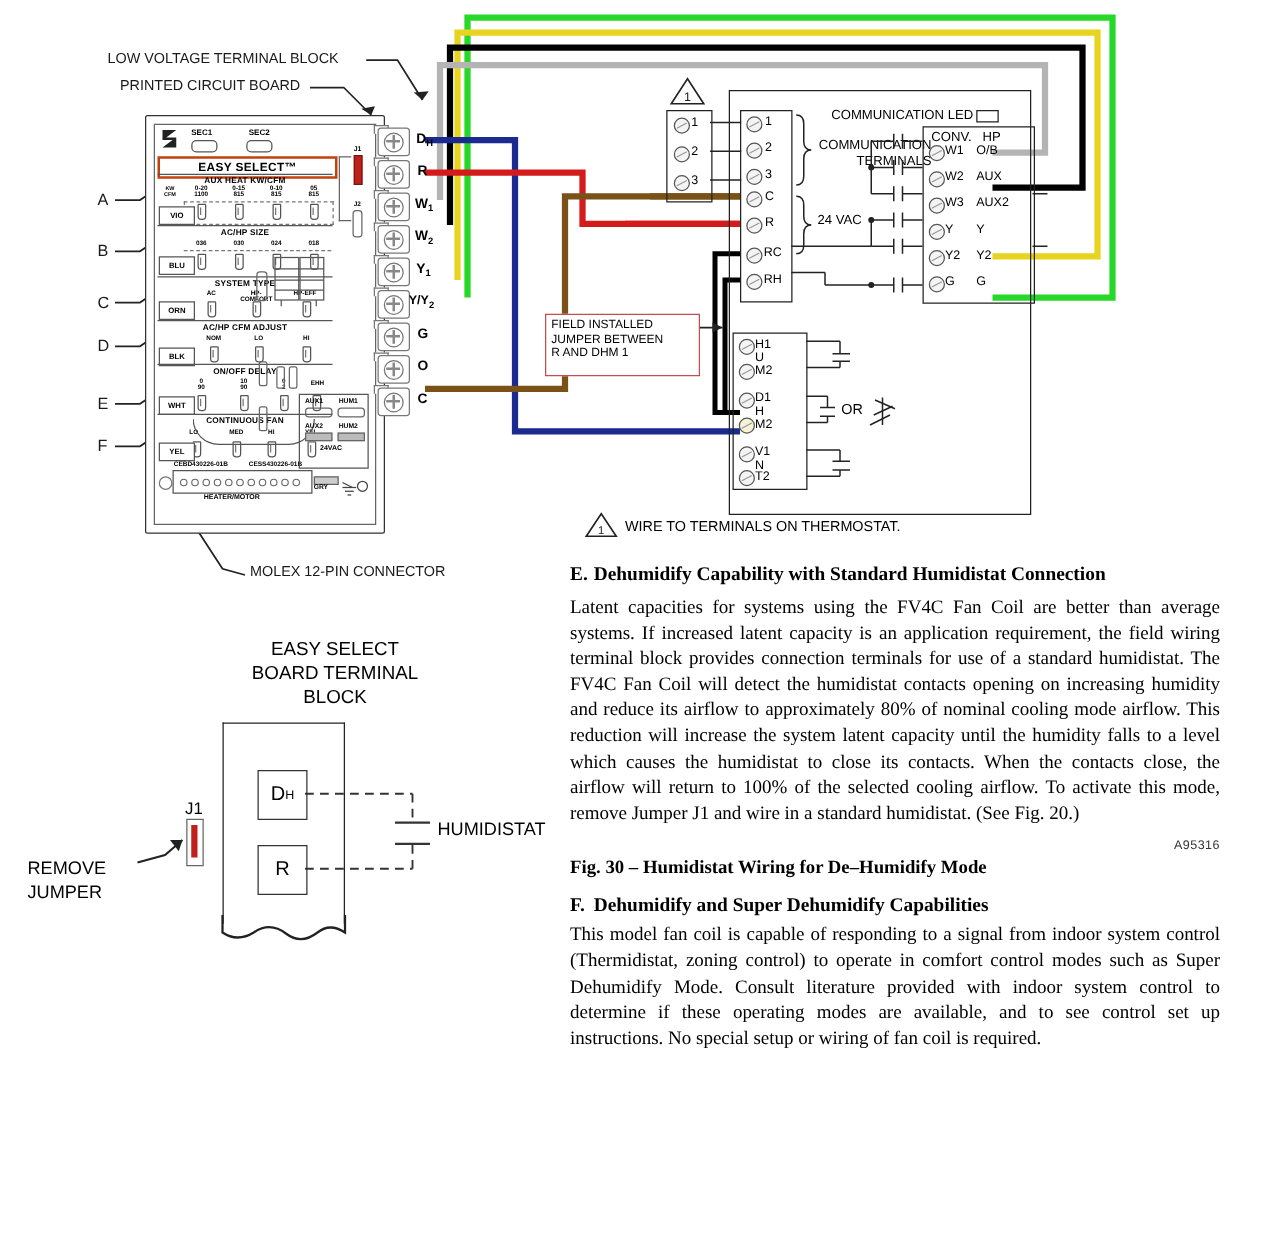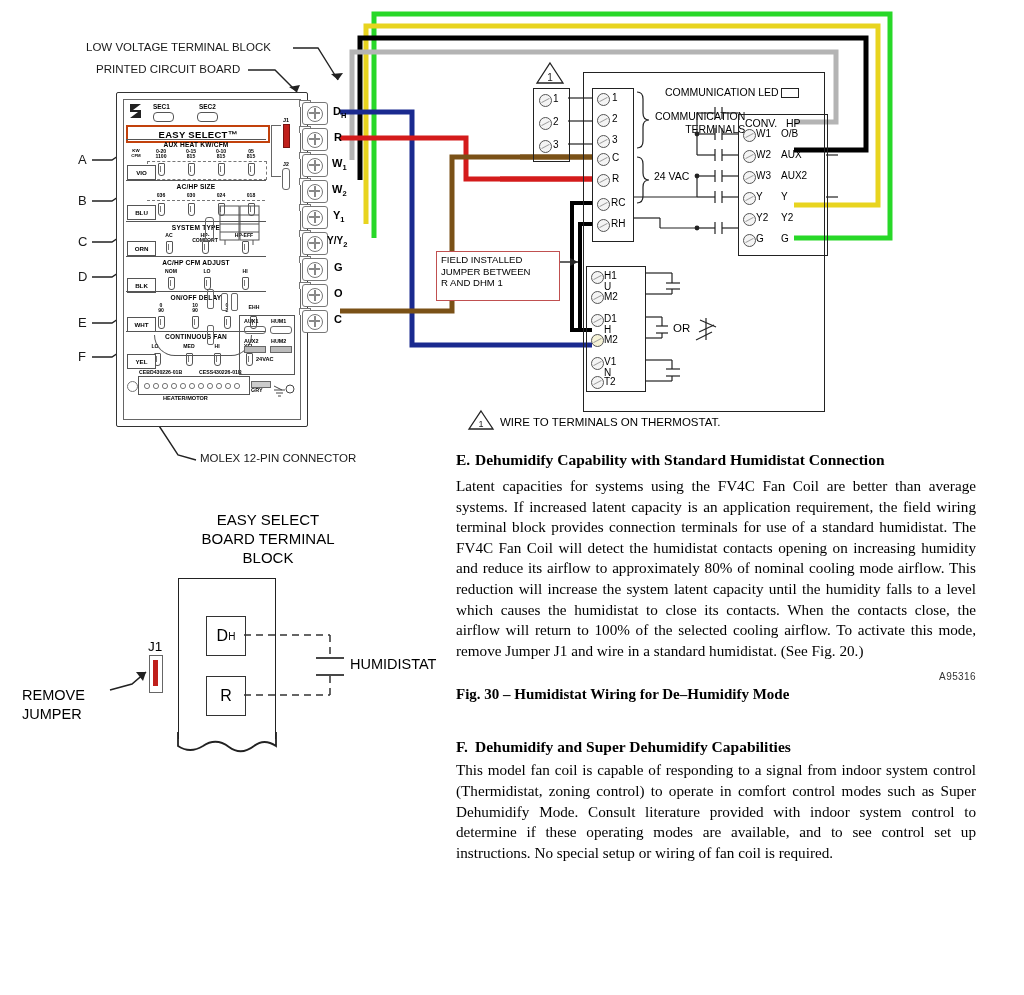--- a/index.html
+++ b/index.html
@@ -384,21 +384,21 @@
 <svg width="1024" height="995">
   <path d="M637,92 q6,0 6,7 v14 q0,7 6,7 q-6,0 -6,7 v14 q0,7 -6,7" fill="none" stroke="#222" stroke-width="1.2"></path>
   <path d="M637,157 q6,0 6,7 v9 q0,7 6,7 q-6,0 -6,7 v9 q0,7 -6,7" fill="none" stroke="#222" stroke-width="1.2"></path>
 </svg>
 <div class="abs" style="left:655px;top:110px;font-size:10.5px;line-height:13px;text-align:right;">COMMUNICATION<br>TERMINALS</div>
 <div class="abs" style="left:654px;top:170px;font-size:10.5px;">24 VAC</div>
 
 <div class="abs" style="left:665px;top:86px;font-size:10.5px;">COMMUNICATION LED</div>
 <div class="abs" style="left:781px;top:88px;width:16px;height:8px;border:1.2px solid #222;background:#fff;"></div>
 
-<div class="abs" style="left:738px;top:114px;width:88px;height:140px;border:1.4px solid #222;">
+<div class="abs" style="left:738px;top:101px;width:88px;height:140px;border:1.4px solid #222;">
   <div class="abs" style="left:6px;top:2px;font-size:10.5px;">CONV.</div>
   <div class="abs" style="left:47px;top:2px;font-size:10.5px;">HP</div>
 
   <div class="circ" style="left:4px;top:14px;"></div>
   <div class="tt" style="left:17px;top:13px;">W1</div>
   <div class="tt" style="left:42px;top:13px;">O/B</div>
 
   <div class="circ" style="left:4px;top:35px;"></div>
   <div class="tt" style="left:17px;top:34px;">W2</div>
   <div class="tt" style="left:42px;top:34px;">AUX</div>
@@ -554,17 +554,17 @@
 </svg>
 <div class="abs" style="left:350px;top:656px;font-size:14.5px;">HUMIDISTAT</div>
 
 <div id="textcol">
   <div class="hd">
     <span class="letter">E.</span><span class="txt">Dehumidify Capability with Standard Humidistat Connection</span>
   </div>
   <div class="para">Latent capacities for systems using the FV4C Fan Coil are better than average systems. If increased latent capacity is an application requirement, the field wiring terminal block provides connection terminals for use of a standard humidistat. The FV4C Fan Coil will detect the humidistat contacts opening on increasing humidity and reduce its airflow to approximately 80% of nominal cooling mode airflow. This reduction will increase the system latent capacity until the humidity falls to a level which causes the humidistat to close its contacts. When the contacts close, the airflow will return to 100% of the selected cooling airflow. To activate this mode, remove Jumper J1 and wire in a standard humidistat. (See Fig. 20.)</div>
   <div class="acode" style="text-align:right;margin-top:10px;">A95316</div>
   <div class="figcap" style="margin-top:4px;">Fig. 30 – Humidistat Wiring for De–Humidify Mode</div>
-  <div class="hd" style="margin-top:34px;">
+  <div class="hd" style="margin-top:12px;">
     <span class="letter">F.</span><span class="txt">Dehumidify and Super Dehumidify Capabilities</span>
   </div>
   <div class="para" style="margin-top:4px;">This model fan coil is capable of responding to a signal from indoor system control (Thermidistat, zoning control) to operate in comfort control modes such as Super Dehumidify Mode. Consult literature provided with indoor system control to determine if these operating modes are available, and to see control set up instructions. No special setup or wiring of fan coil is required.</div>
 </div>
 
 </body></html>

